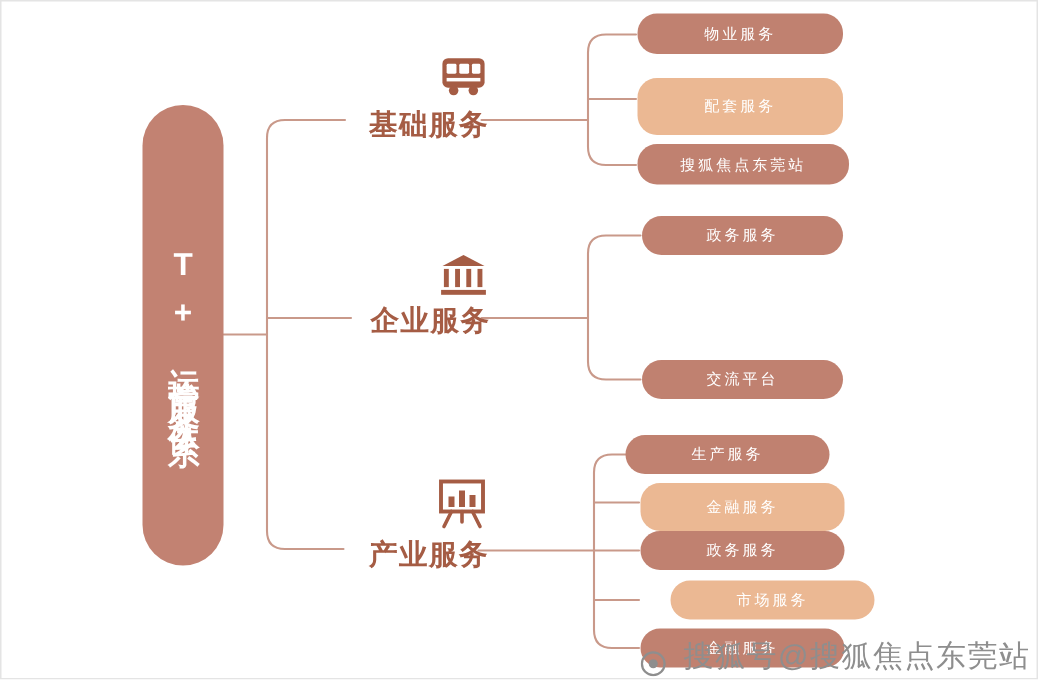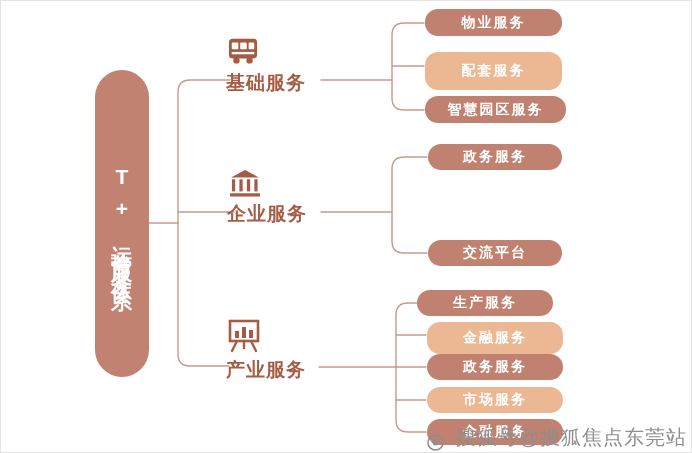--- a/index.html
+++ b/index.html
@@ -14,29 +14,29 @@
     background:#c28272;border-radius:27px;z-index:2;
     display:flex;align-items:center;justify-content:center;
   }
   .root-text{
     writing-mode:vertical-rl;text-orientation:upright;
     color:#ffffff;font-size:21px;font-weight:700;letter-spacing:9px;
     line-height:1;white-space:nowrap;
   }
   .branch{
     position:absolute;width:100px;z-index:2;
-    display:flex;flex-direction:column;align-items:flex-start;gap:4px;
+    display:flex;flex-direction:column;align-items:flex-end;gap:4px;
   }
   .branch-label{
     color:#a55c44;font-size:19px;font-weight:700;letter-spacing:1px;white-space:nowrap;
   }
   .leaf{
     position:absolute;z-index:2;border-radius:13px;
     display:flex;align-items:center;justify-content:center;
-    color:#ffffff;font-size:14px;font-weight:700;letter-spacing:2px;white-space:nowrap;
+    color:#ffffff;font-size:10px;font-weight:400;letter-spacing:2px;white-space:nowrap;
   }
   .leaf[data-tone="dark"]{background:#c08170;}
   .leaf[data-tone="light"]{background:#ebb893;}
   .watermark{
     position:absolute;right:4px;top:423px;z-index:3;
     display:flex;align-items:flex-end;gap:12px;
     color:#8e8e8e;font-size:20px;font-weight:500;letter-spacing:1px;white-space:nowrap;
   }
 </style>
 </head>
@@ -106,40 +106,40 @@
     <div class="branch-label">产业服务</div>
   </div>
 
   <div class="leaf" style="left:424px;top:8px;width:137px;height:27px;" data-tone="dark">
     <span>物业服务</span>
   </div>
   <div class="leaf" style="left:424px;top:51px;width:137px;height:38px;" data-tone="light">
     <span>配套服务</span>
   </div>
   <div class="leaf" style="left:424px;top:95px;width:141px;height:27px;" data-tone="dark">
-    <span>智慧园区服务</span>
+    <span>搜狐焦点东莞站</span>
   </div>
 
   <div class="leaf" style="left:427px;top:143px;width:134px;height:26px;" data-tone="dark">
     <span>政务服务</span>
   </div>
   <div class="leaf" style="left:427px;top:239px;width:134px;height:26px;" data-tone="dark">
     <span>交流平台</span>
   </div>
 
   <div class="leaf" style="left:416px;top:289px;width:136px;height:26px;" data-tone="dark">
     <span>生产服务</span>
   </div>
   <div class="leaf" style="left:426px;top:321px;width:136px;height:32px;" data-tone="light">
     <span>金融服务</span>
   </div>
   <div class="leaf" style="left:426px;top:353px;width:136px;height:26px;" data-tone="dark">
     <span>政务服务</span>
   </div>
-  <div class="leaf" style="left:426px;top:386px;width:136px;height:26px;" data-tone="light">
+  <div class="leaf" style="left:446px;top:386px;width:136px;height:26px;" data-tone="light">
     <span>市场服务</span>
   </div>
   <div class="leaf" style="left:426px;top:418px;width:136px;height:26px;" data-tone="dark">
     <span>金融服务</span>
   </div>
 
   <div class="watermark">
     <svg width="17" height="17" viewBox="0 0 18 18">
       <circle cx="9" cy="9" r="8" fill="none" stroke="#8e8e8e" stroke-width="1.6"></circle>
       <circle cx="9" cy="9" r="3.2" fill="#8e8e8e"></circle>

